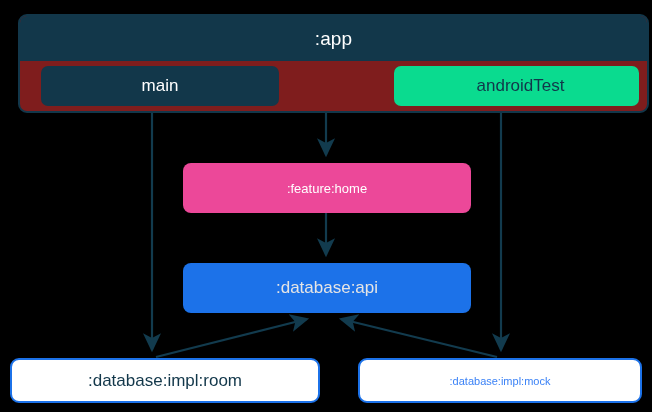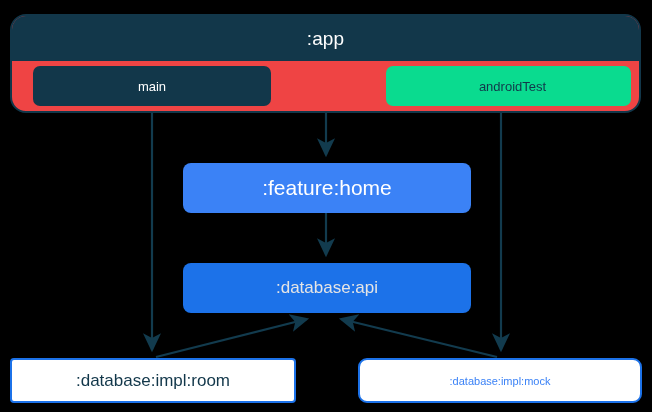--- a/index.html
+++ b/index.html
@@ -29,26 +29,26 @@
     box-sizing: border-box;
     display: flex;
     align-items: center;
     justify-content: center;
     text-align: center;
     white-space: nowrap;
   }
 
   
   #app-cluster {
-    left: 10px;
+    left: 18px;
     top: 14px;
     width: 631px;
     height: 99px;
-    border-radius: 16px;
-    background: #ef4444;
+    border-radius: 9px;
+    background: #7f1d1d;
     border: 2px solid #12374a;
     display: block;
     overflow: hidden;
   }
   #app-cluster-title {
     height: 45px;
     background: #12374a;
     color: #ffffff;
     font-size: 19px;
     display: flex;
@@ -60,21 +60,21 @@
     position: relative;
     height: 50px;
   }
 
   
   .srcset {
     position: absolute;
     top: 5px;
     height: 40px;
     border-radius: 7px;
-    font-size: 13px;
+    font-size: 17px;
     display: flex;
     align-items: center;
     justify-content: center;
   }
   #node-main {
     left: 21px;
     width: 238px;
     background: #12374a;
     color: #ffffff;
   }
@@ -86,40 +86,40 @@
     padding-left: 8px;
   }
 
   
   #node-feature-home {
     left: 183px;
     top: 163px;
     width: 288px;
     height: 50px;
     border-radius: 8px;
-    background: #3b82f6;
+    background: #ec4899;
     color: #ffffff;
-    font-size: 21px;
+    font-size: 13px;
   }
   #node-database-api {
     left: 183px;
     top: 263px;
     width: 288px;
     height: 50px;
     border-radius: 8px;
     background: #1c72e9;
     color: #e5e5e5;
     font-size: 17px;
   }
   #node-database-impl-room {
     left: 10px;
     top: 358px;
-    width: 286px;
+    width: 310px;
     height: 45px;
-    border-radius: 4px;
+    border-radius: 9px;
     background: #ffffff;
     border: 2px solid #1c72e9;
     color: #12374a;
     font-size: 17px;
   }
   #node-database-impl-mock {
     left: 358px;
     top: 358px;
     width: 284px;
     height: 45px;

